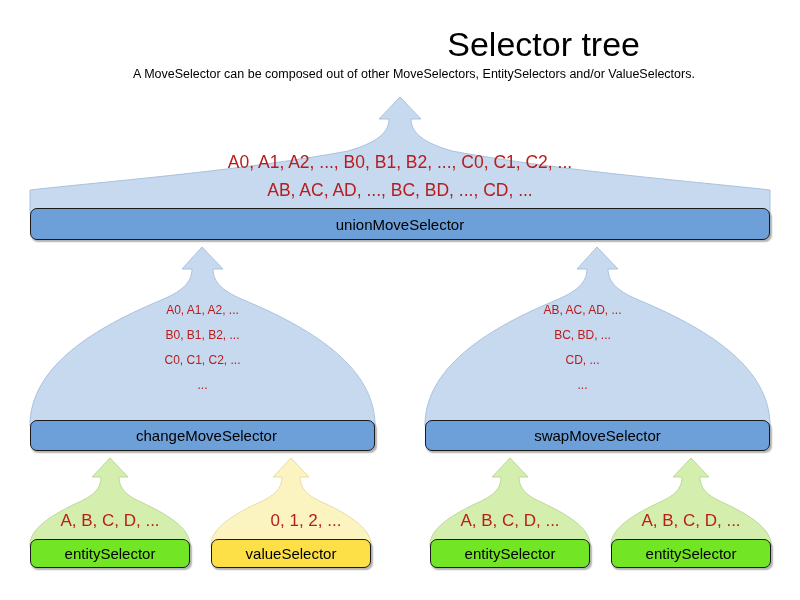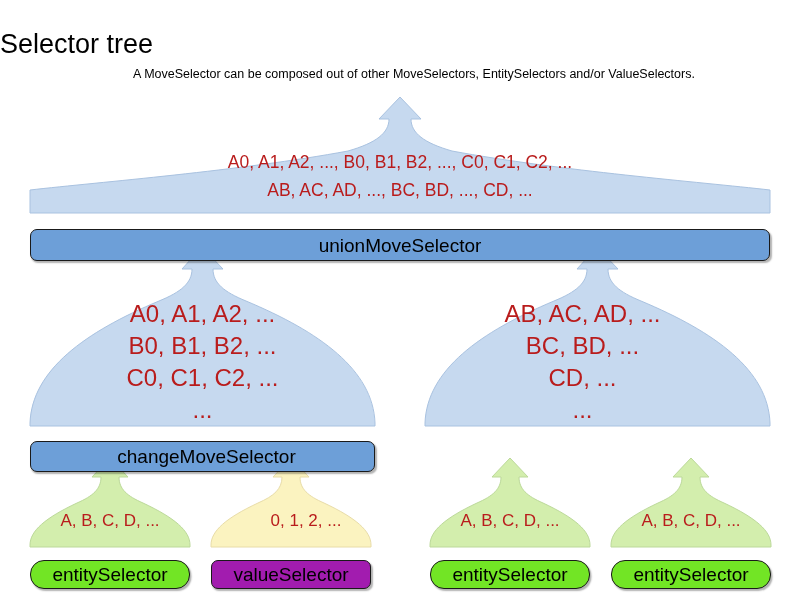--- a/index.html
+++ b/index.html
@@ -25,22 +25,22 @@
     position: absolute;
     left: 0; top: 0;
     width: 800px;
     height: 600px;
   }
   .title {
     position: absolute;
     left: 0;
     top: 26px;
     width: 640px;
-    text-align: left;
-    font-size: 27px;
+    text-align: right;
+    font-size: 34px;
     font-weight: normal;
     letter-spacing: 0px;
     line-height: 36px;
   }
   .subtitle {
     position: absolute;
     left: 0;
     top: 66px;
     width: 800px;
     text-align: center;
@@ -49,42 +49,41 @@
     padding-left: 14px;
   }
   .node-bar {
     position: absolute;
     box-sizing: border-box;
     border: 1.4px solid #1a1a1a;
     border-radius: 7px;
     display: flex;
     align-items: center;
     justify-content: center;
-    font-size: 19px;
+    font-size: 15px;
     line-height: 19px;
     color: #000000;
     box-shadow: 1.5px 2px 1.5px rgba(0,0,0,0.30);
     z-index: 3;
-    margin-top: 21px;
   }
   .bar-blue  { background: #6d9fd8; }
-  .bar-green { background: #72e525; border-radius: 14px; }
-  .bar-yellow{ background: #a21caf; }
+  .bar-green { background: #72e525; }
+  .bar-yellow{ background: #fde047; }
 
   .node-items {
     position: absolute;
     text-align: center;
     font-size: 18px;
     line-height: 26px;
     color: #b91c1c;
     z-index: 2;
     white-space: pre-line;
   }
   .items-top   { font-size: 17.5px; line-height: 28px; }
-  .items-mid   { font-size: 24px;   line-height: 32px; }
+  .items-mid   { font-size: 12px;   line-height: 25px; }
   .items-leaf  { font-size: 17px;   line-height: 20px; }
 </style>
 </head>
 <body>
 
 <div id="diagram-root">
 
   <svg id="fan-layer" viewBox="0 0 800 600" width="800" height="600" xmlns="http://www.w3.org/2000/svg">
 
     <path fill="#c6d9ef" stroke="#a9c2e0" stroke-width="1" d="M 400 97
@@ -175,20 +174,21 @@
   <div class="node-items items-mid" style="left:30px; top:298px; width:345px;">A0, A1, A2, ...
 B0, B1, B2, ...
 C0, C1, C2, ...
 ...</div>
   <div class="node-bar bar-blue" style="left:30px; top:420px; width:345px; height:31px;padding-left:8px;">changeMoveSelector</div>
 
   <div class="node-items items-mid" style="left:410px; top:298px; width:345px;">AB, AC, AD, ...
 BC, BD, ...
 CD, ...
 ...</div>
+  <div class="node-bar bar-blue" style="left:425px; top:420px; width:345px; height:31px;">swapMoveSelector</div>
 
   <div class="node-items items-leaf" style="left:30px; top:511px; width:160px;">A, B, C, D, ...</div>
   <div class="node-bar bar-green" style="left:30px; top:539px; width:160px; height:29px;">entitySelector</div>
 
   <div class="node-items items-leaf" style="left:226px; top:511px; width:160px;">0, 1, 2, ...</div>
   <div class="node-bar bar-yellow" style="left:211px; top:539px; width:160px; height:29px;">valueSelector</div>
 
   <div class="node-items items-leaf" style="left:430px; top:511px; width:160px;">A, B, C, D, ...</div>
   <div class="node-bar bar-green" style="left:430px; top:539px; width:160px; height:29px;">entitySelector</div>
 

